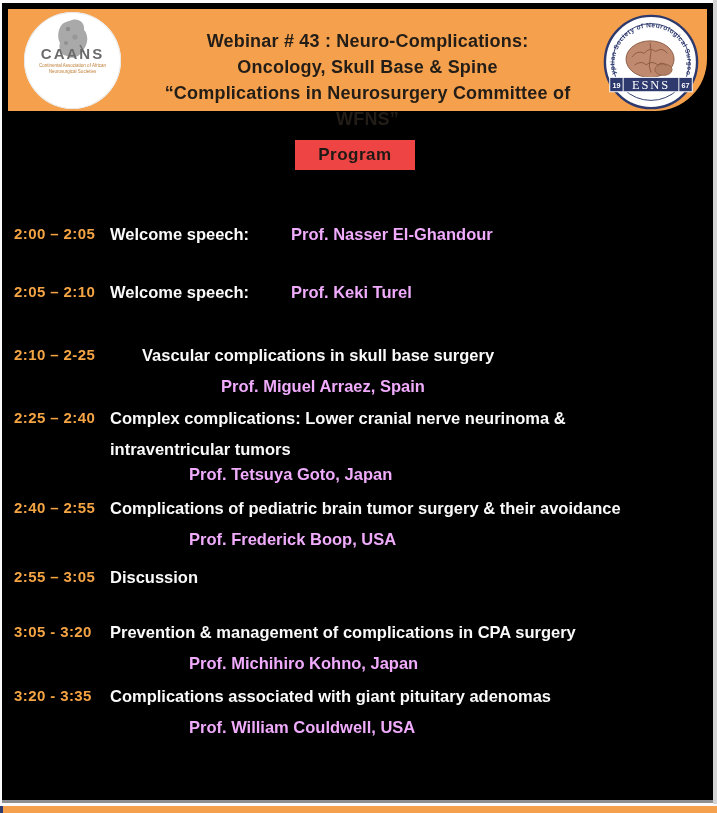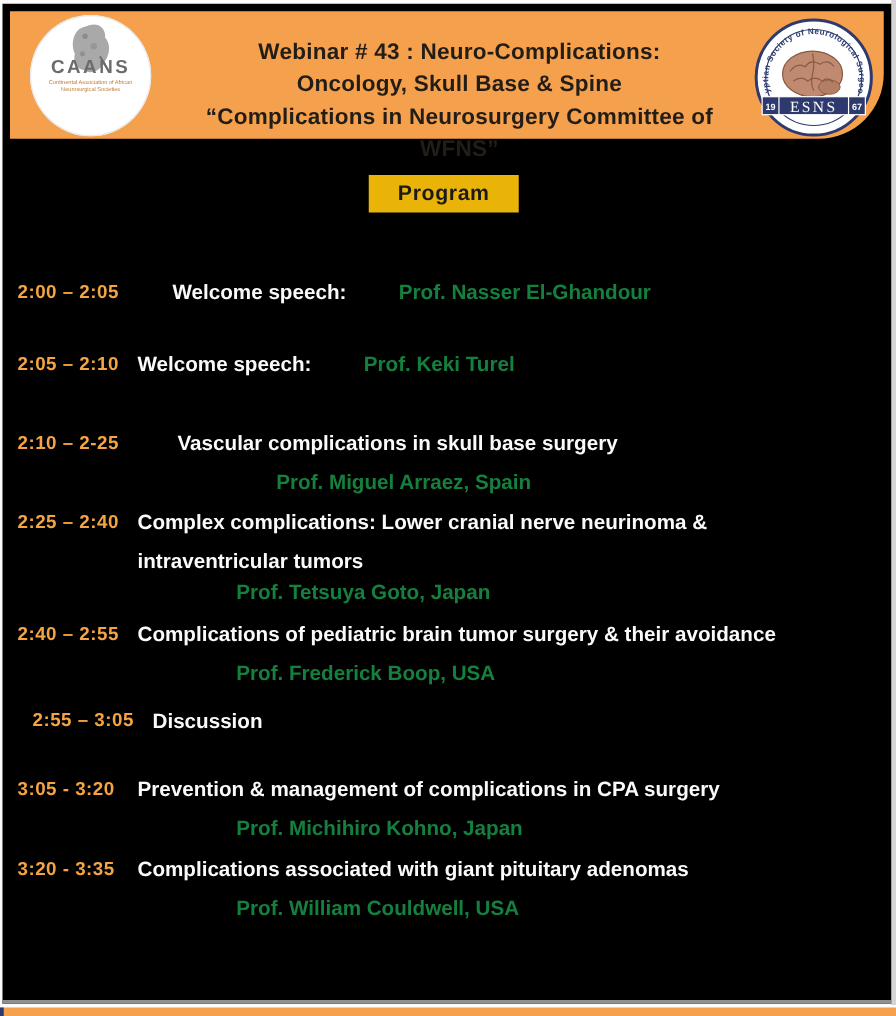--- a/index.html
+++ b/index.html
@@ -29,42 +29,42 @@
     border-radius:50%;display:flex;flex-direction:column;align-items:center;
     overflow:hidden;box-shadow:0 0 0 1px #e8e8e8 inset;
   }
   .caans svg{margin-top:7px;}
   .caans-acronym{font-size:15px;font-weight:bold;color:#6b6b6b;letter-spacing:2px;line-height:15px;}
   .caans-sub{font-size:4.5px;color:#c07f3a;line-height:5.5px;text-align:center;margin-top:2px;}
   .esns{position:absolute;right:8px;top:5px;width:96px;height:96px;}
   
   .program{
     position:absolute;left:293px;top:137px;width:120px;height:30px;
-    background:#eab308;color:#1D1A16;font-size:17px;font-weight:bold;
+    background:#ef4444;color:#1D1A16;font-size:17px;font-weight:bold;
     display:flex;align-items:center;justify-content:center;letter-spacing:.5px;
   }
   
   .row{
     position:absolute;left:12px;right:8px;display:flex;align-items:flex-start;
     font-weight:bold;
   }
   .time{
     flex:0 0 96px;font-size:15px;color:#F4A443;letter-spacing:.4px;
     padding-top:2px;white-space:nowrap;
   }
   .rbody{flex:1;font-size:16.5px;color:#FAFAFA;line-height:22px;}
   .stitle{white-space:nowrap;text-align:center;}
   .stitle-block{display:block;white-space:nowrap;}
   .stitle-block + .stitle-block{margin-top:9px;}
   .inline-title{display:inline-block;min-width:181px;white-space:nowrap;}
-  .speaker{color:#15803d;}
+  .speaker{color:#f0abfc;}
   .speaker-line{display:block;margin-left:79px;margin-top:9px;white-space:nowrap;}
   .speaker-line.tight{margin-top:3px;}
-  .r1{top:220px;gap:28px;} .r2{top:278px;} .r3{top:341px;gap:32px;} .r4{top:404px;}
-  .r5{top:494px;} .r6{top:563px;margin-left:12px;} .r7{top:618px;} .r8{top:682px;}
+  .r1{top:220px;} .r2{top:278px;} .r3{top:341px;gap:32px;} .r4{top:404px;}
+  .r5{top:494px;} .r6{top:563px;} .r7{top:618px;} .r8{top:682px;}
   
   .bottom-strip{position:absolute;left:0;top:806px;width:717px;height:7px;background:#F5A04C;}
   .bottom-strip-notch{position:absolute;left:0;top:0;width:3px;height:7px;background:#2E3A6E;}
 </style>
 </head>
 <body>
 
 <div class="page">
   <div class="gray-edge-right"></div>
 

